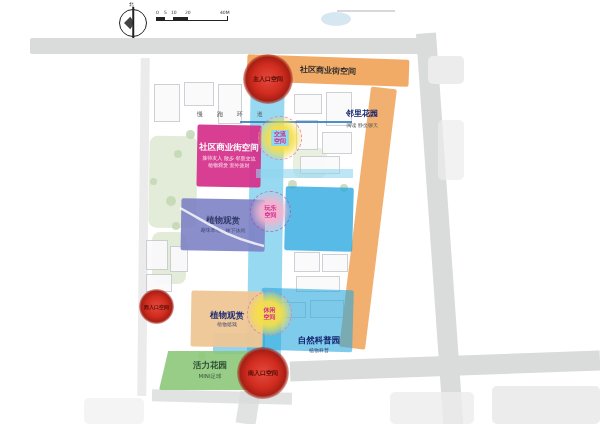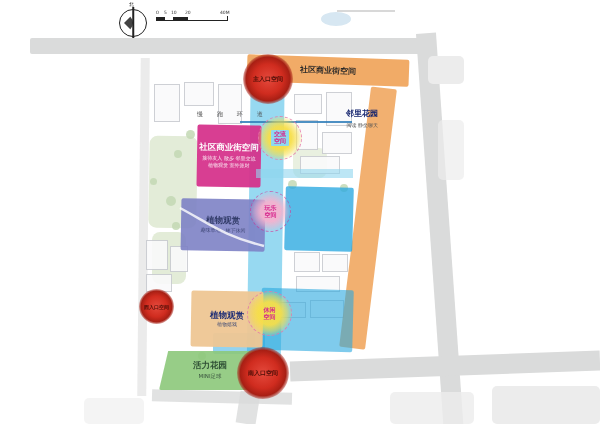--- a/index.html
+++ b/index.html
@@ -134,20 +134,24 @@
   <div class="conn" style="left:256px;top:169px;width:97px;height:9px;background:#8fd6ee;opacity:.6;"></div>
   <div class="runline" style="left:197px;top:110px;">慢 跑 环 道</div>
 
   <div class="lbl" style="left:308px;top:109px;width:70px;text-align:right;">
     <span class="zone-title" style="font-size:8px;">邻里花园</span>
     <span class="zone-sub" style="color:#555;margin-top:3px;">阅读 静坐聊天</span>
   </div>
 
 
 
+  <div class="lbl" style="left:276px;top:335px;width:86px;">
+    <span class="zone-title">自然科普园</span>
+    <span class="zone-sub" style="margin-top:1px;">植物科普</span>
+  </div>
 
   <div class="node node-red" style="left:243px;top:54px;width:50px;height:50px;">
     <span class="t">主入口空间</span>
   </div>
   <div class="node node-red" style="left:139px;top:289px;width:35px;height:35px;">
     <span class="t" style="font-size:5px;">西入口空间</span>
   </div>
   <div class="node node-red" style="left:237px;top:347px;width:52px;height:52px;">
     <span class="t">南入口空间</span>
   </div>

